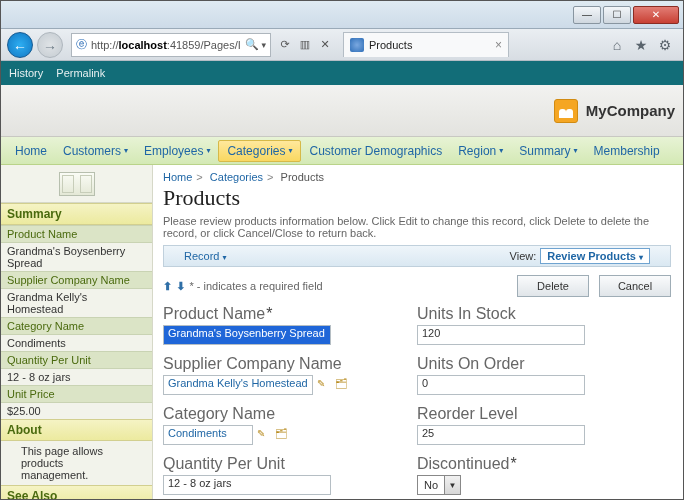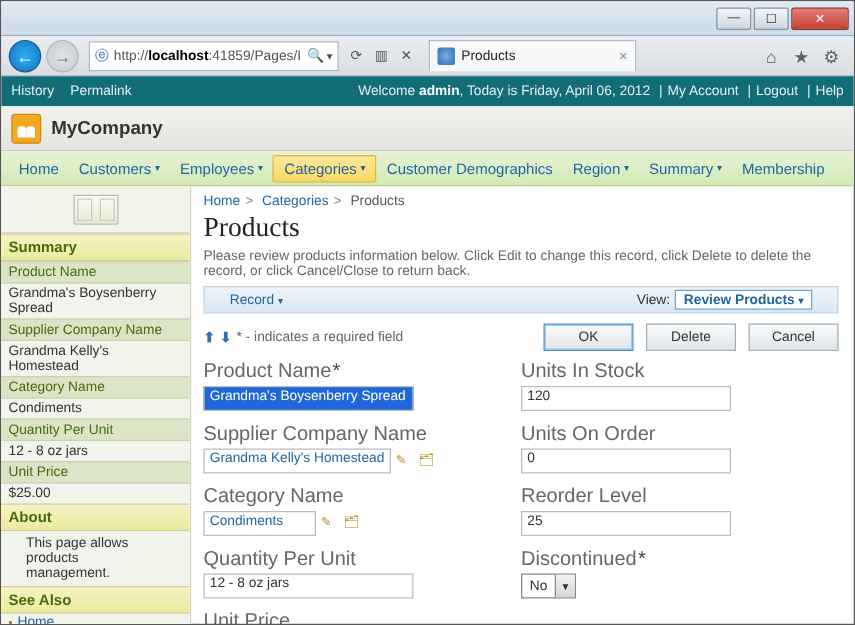--- a/index.html
+++ b/index.html
@@ -23,21 +23,21 @@
 .tab-close{ margin-left:auto; color:#888; font-size:12px; cursor:pointer;}
 .tool-right { margin-left:auto; display:flex; align-items:center; }
 .tool-ico { width:18px; height:18px; color:#5a646d; font-size:14px; margin:0 3px; cursor:pointer; display:flex; align-items:center; justify-content:center;}
 
 .tealbar{ height:24px; background:#126d78; color:#e6eff0; display:flex; align-items:center; font-size:11px; padding:0 8px;}
 .tealbar .left-links span{ margin-right:10px; cursor:pointer;}
 .tealbar .right-txt{ margin-left:auto;}
 .tealbar .right-txt .sep{ margin:0 4px;}
 .tealbar b{color:#fff;}
 
-.company-hdr{ height:36px; background:linear-gradient(#f2f2f0,#e3e3df); display:flex; align-items:center; padding:0 8px; border-bottom:1px solid #c8c8c2;}
+.company-hdr{ height:52px; background:linear-gradient(#f2f2f0,#e3e3df); display:flex; align-items:center; padding:0 8px; border-bottom:1px solid #c8c8c2;justify-content:flex-end;}
 .logo{ width:24px; height:24px; background:#f5a623; border:1px solid #d18b12; border-radius:3px; margin-right:8px; position:relative;}
 .logo::before,.logo::after{content:""; position:absolute; width:7px; height:9px; background:#fff; border-radius:3px 3px 0 0; bottom:4px;}
 .logo::before{left:4px;} .logo::after{right:4px;}
 .company-hdr h1{ font-size:15px; font-weight:600; color:#333;}
 
 .mainnav{ height:28px; background:linear-gradient(#e7f3d5,#d4e9b5); display:flex; align-items:center; border-bottom:1px solid #b9d389; padding:0 6px; font-size:12px;}
 .navitem{ padding:3px 8px; color:#1f66a5; cursor:pointer; display:flex; align-items:center;}
 .navitem.active{ background:linear-gradient(#ffe89c,#f9d861); border:1px solid #d6b948; border-radius:2px; color:#1f66a5;}
 .caret{ margin-left:3px; font-size:8px; color:#1f66a5;}
 
@@ -122,26 +122,20 @@
     <div class="tool-ico">★</div>
     <div class="tool-ico">⚙</div>
   </div>
 </div>
 
 <div class="tealbar">
   <div class="left-links">
     <span>History</span>
     <span>Permalink</span>
   </div>
-  <div class="right-txt">
-    <span>Welcome </span><b>admin</b><span>, Today is Friday, April 06, 2012</span>
-    <span class="sep">|</span><span>My Account</span>
-    <span class="sep">|</span><span>Logout</span>
-    <span class="sep">|</span><span>Help</span>
-  </div>
 </div>
 
 <div class="company-hdr">
   <div class="logo"></div>
   <h1>MyCompany</h1>
 </div>
 
 <div class="mainnav">
   <div class="navitem">Home</div>
   <div class="navitem">
@@ -205,21 +199,20 @@
       <span class="rec"><span>Record</span> <span style="font-size:8px">▾</span></span>
       <span class="view">View:</span>
       <span class="viewsel"><span>Review Products</span> <span style="font-size:8px">▾</span></span>
     </div>
 
     <div class="btnrow">
       <span class="arrow-ico">⬆</span>
       <span class="arrow-ico">⬇</span>
       <span class="reqtxt">* - indicates a required field</span>
       <div class="btns">
-        <div class="btn ok">OK</div>
         <div class="btn">Delete</div>
         <div class="btn">Cancel</div>
       </div>
     </div>
 
     <div class="form">
       <div class="col">
         <div class="fgroup">
           <div class="flabel"><span>Product Name</span><span class="ast">*</span></div>
           <div class="finput sel">Grandma's Boysenberry Spread</div>

